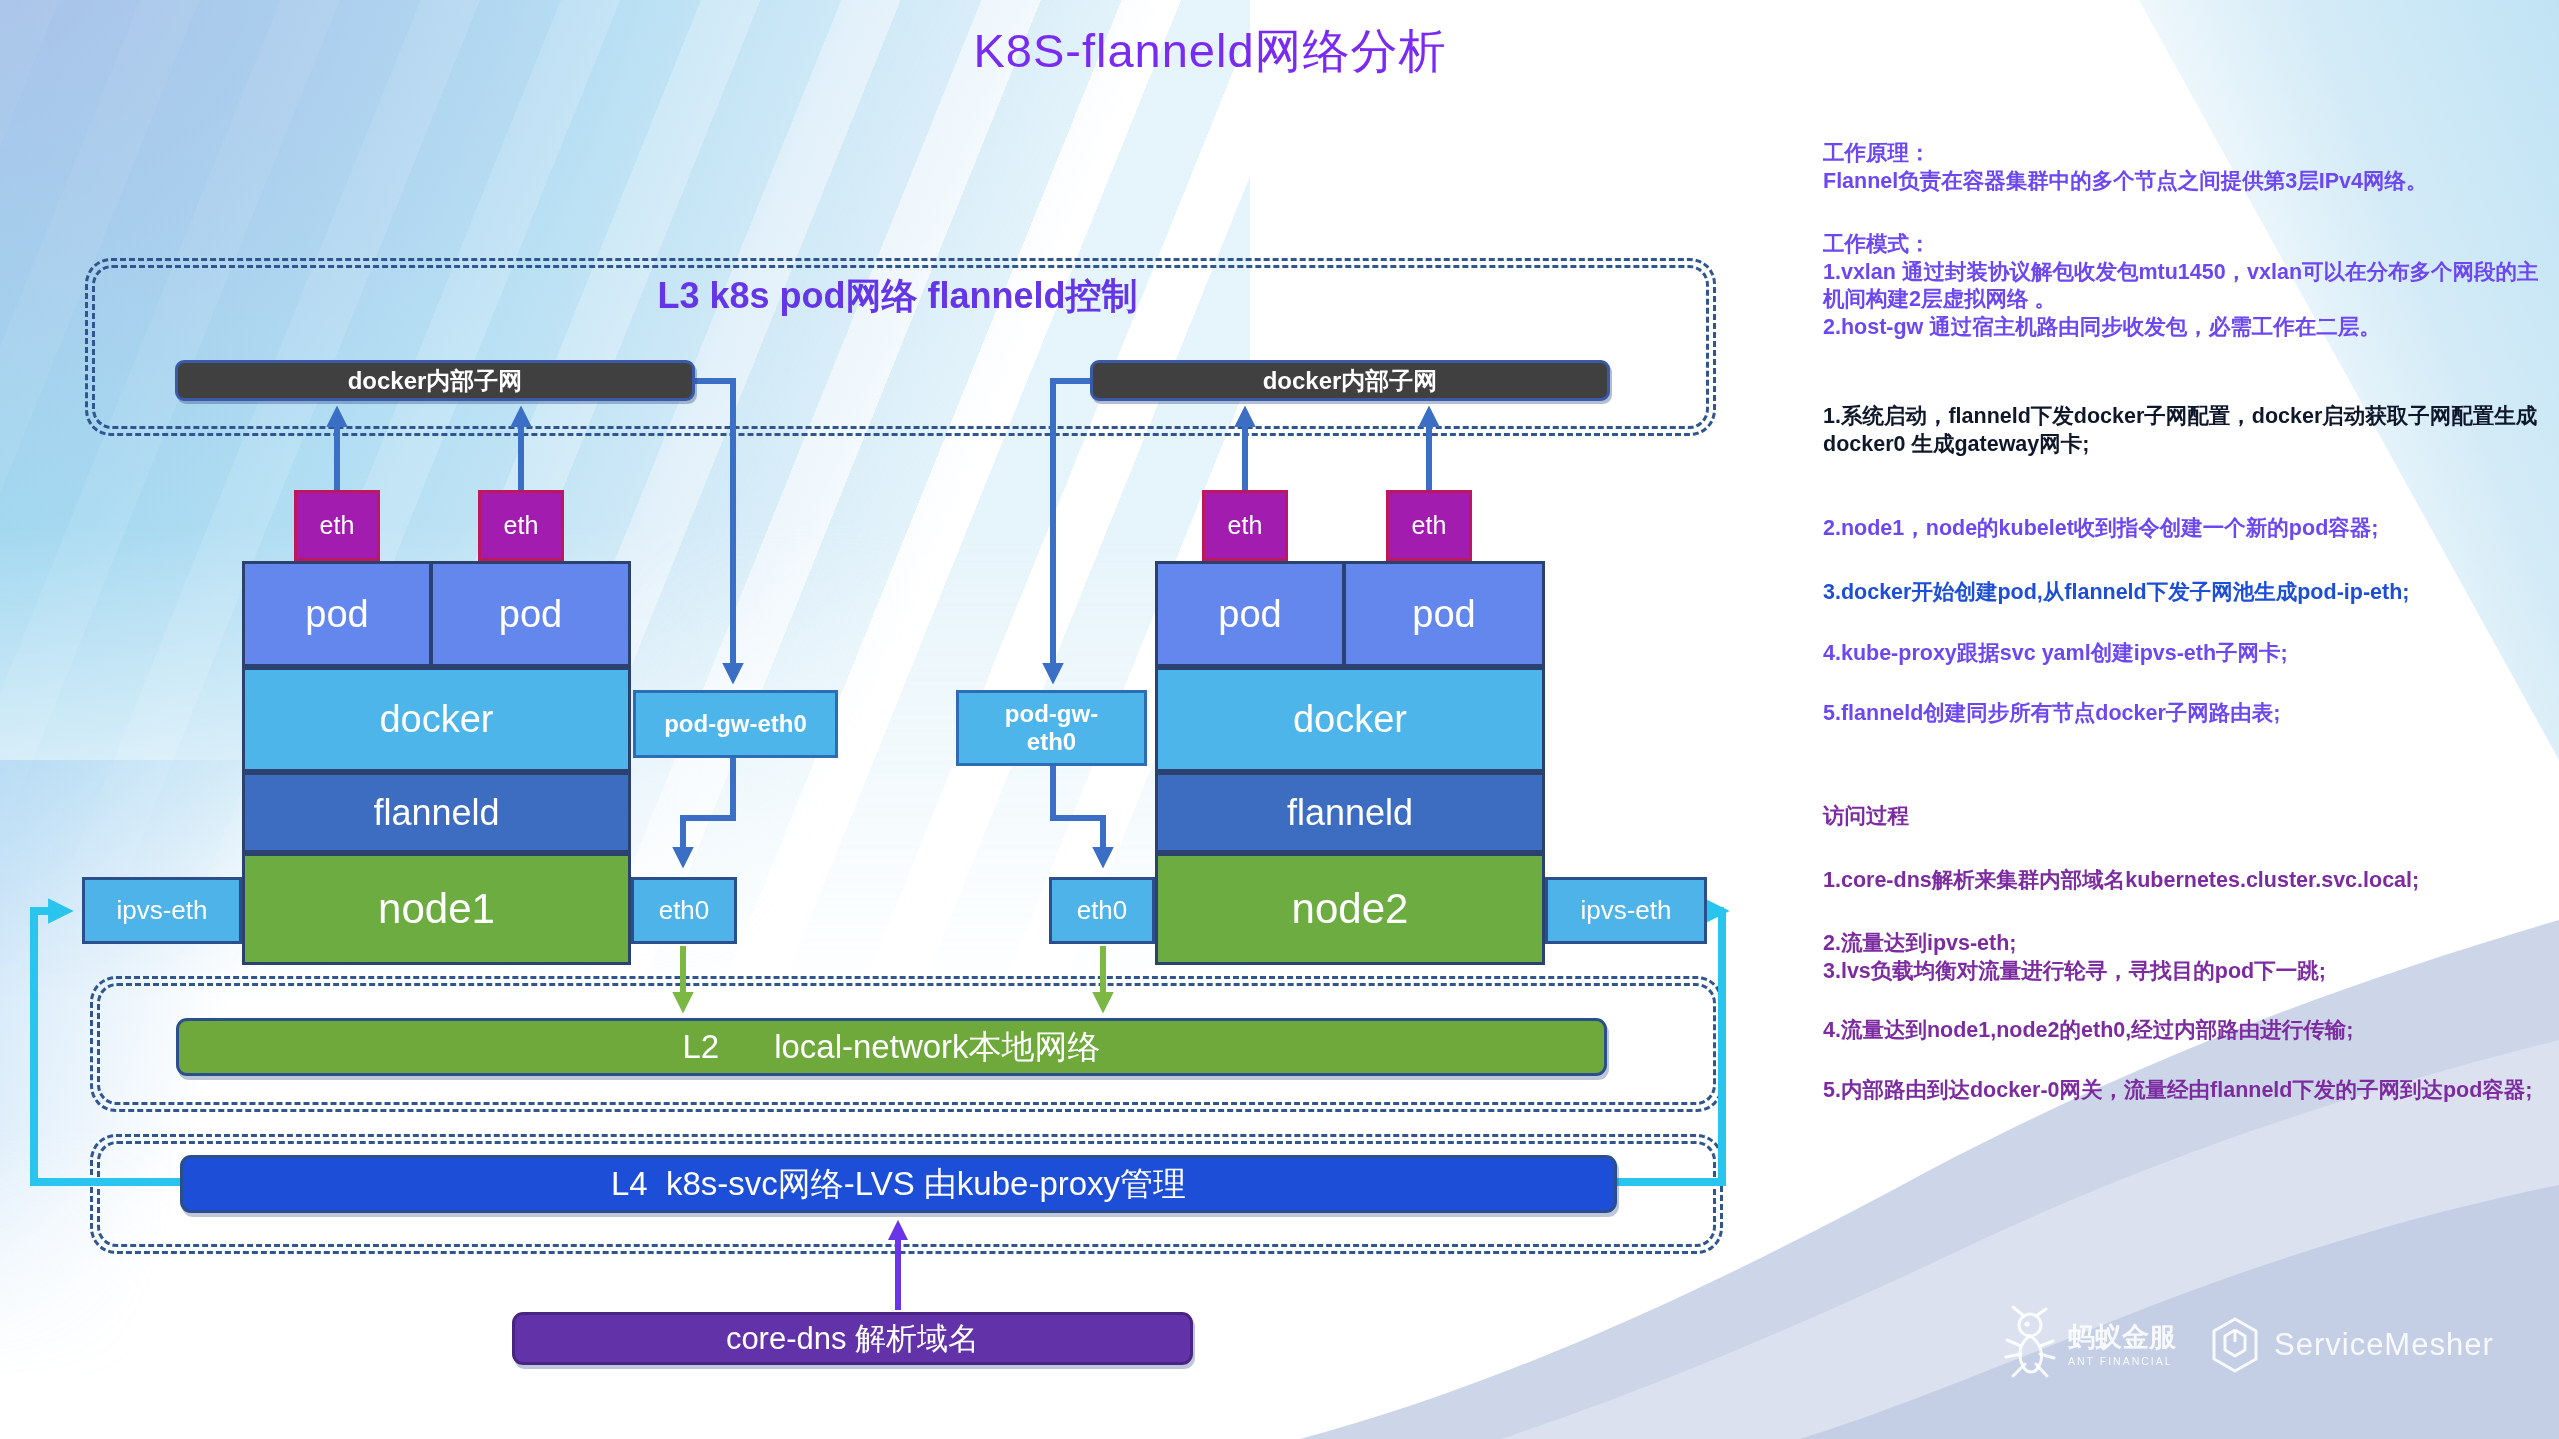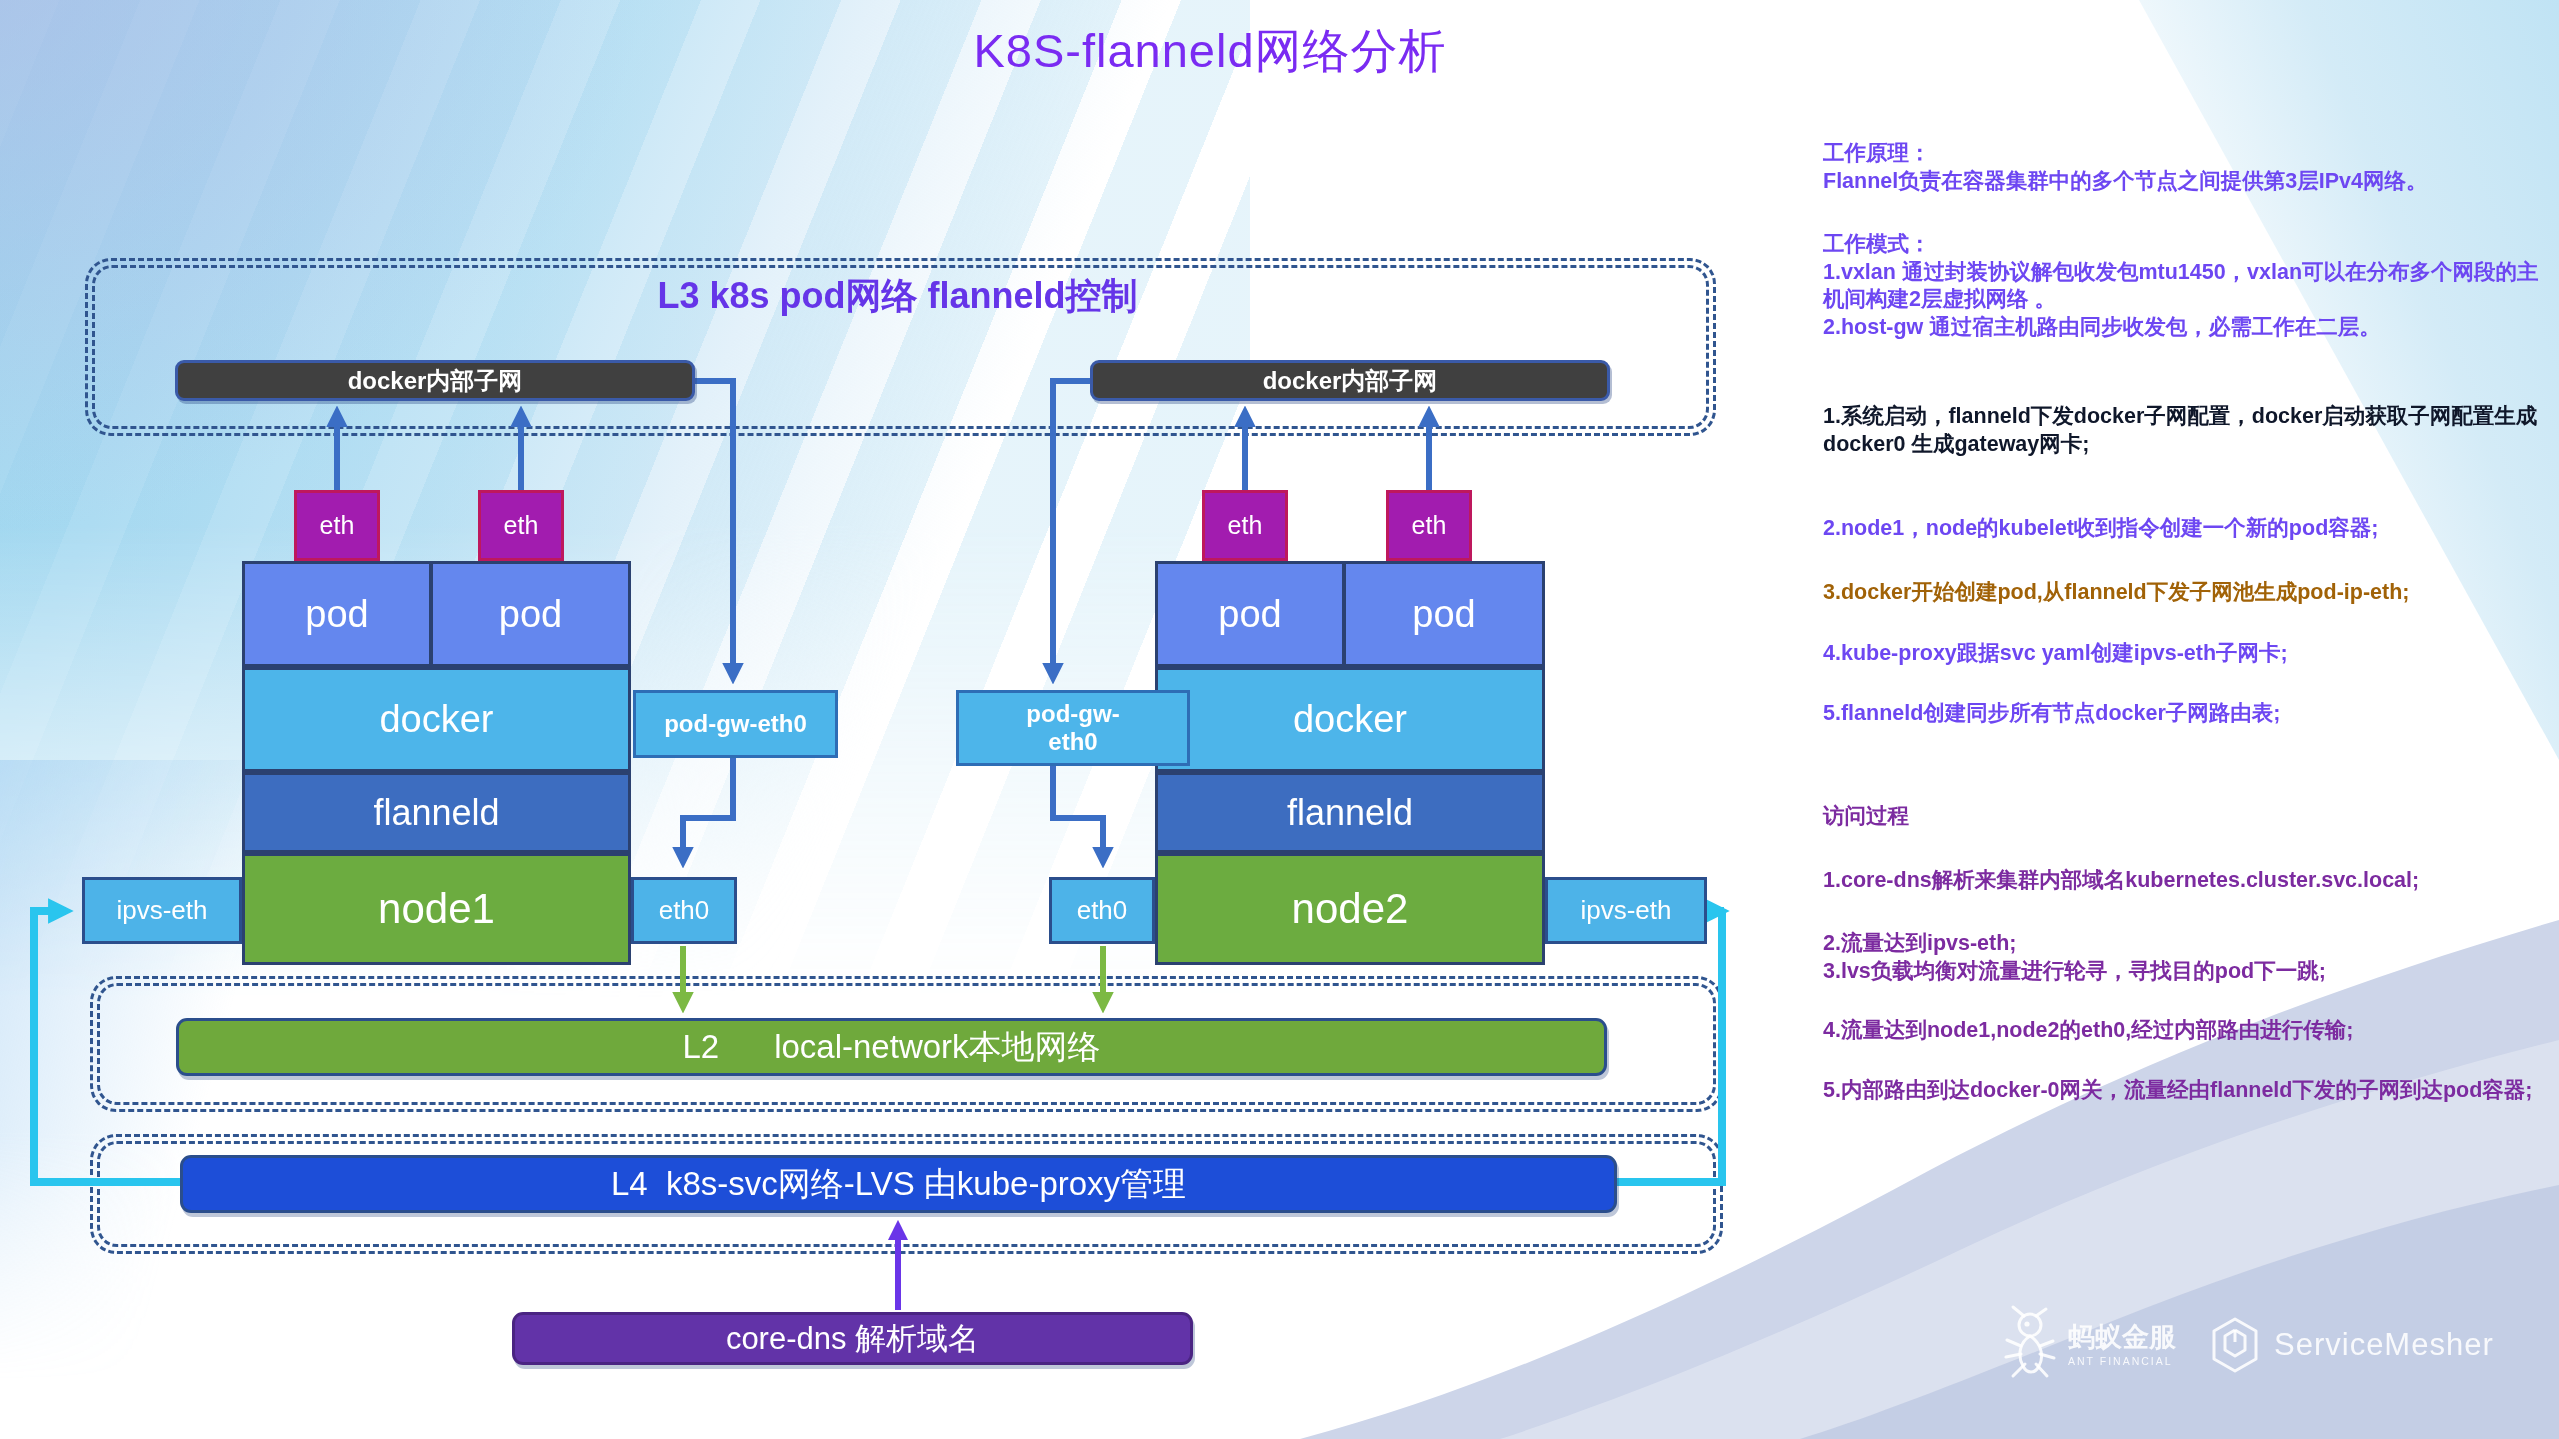--- a/index.html
+++ b/index.html
@@ -101,21 +101,21 @@
 
   <div class="box eth" style="left:1202px;top:490px;width:86px;height:71px;">eth</div>
   <div class="box eth" style="left:1386px;top:490px;width:86px;height:71px;">eth</div>
   <div class="box pod" style="left:1155px;top:561px;width:190px;height:106px;">pod</div>
   <div class="box pod" style="left:1343px;top:561px;width:202px;height:106px;">pod</div>
   <div class="box dockerL" style="left:1155px;top:667px;width:390px;height:105px;">docker</div>
   <div class="box flannelL" style="left:1155px;top:772px;width:390px;height:81px;">flanneld</div>
   <div class="box nodeL" style="left:1155px;top:853px;width:390px;height:112px;">node2</div>
   <div class="box nic" style="left:1049px;top:877px;width:106px;height:67px;">eth0</div>
   <div class="box nic" style="left:1545px;top:877px;width:162px;height:67px;">ipvs-eth</div>
-  <div class="box nicb" style="left:956px;top:690px;width:234px;height:76px;">pod-gw-
+  <div class="box nicb" style="left:956px;top:690px;width:191px;height:76px;">pod-gw-
 eth0</div>
 
   <div class="dashed-box" style="left:90px;top:976px;width:1627px;height:130px;"></div>
   <div class="bar bar-green" style="left:176px;top:1018px;width:1431px;height:58px;">L2      local-network本地网络</div>
 
   <div class="dashed-box" style="left:90px;top:1134px;width:1627px;height:114px;"></div>
   <div class="bar bar-cyan" style="left:180px;top:1155px;width:1437px;height:58px;">L4  k8s-svc网络-LVS 由kube-proxy管理</div>
 
   <div class="bar bar-purple" style="left:512px;top:1312px;width:681px;height:53px;">core-dns 解析域名</div>
 
@@ -161,21 +161,21 @@
   </svg>
 
   <div class="rpanel">
     <p style="color:#6d47f2;margin-bottom:36px">工作原理：
 Flannel负责在容器集群中的多个节点之间提供第3层IPv4网络。</p>
     <p style="color:#6d47f2;margin-bottom:62px">工作模式：
 1.vxlan 通过封装协议解包收发包mtu1450，vxlan可以在分布多个网段的主机间构建2层虚拟网络 。
 2.host-gw 通过宿主机路由同步收发包，必需工作在二层。</p>
     <p style="color:#0f172a;margin-bottom:57px">1.系统启动，flanneld下发docker子网配置，docker启动获取子网配置生成docker0 生成gateway网卡;</p>
     <p style="color:#6d47f2;margin-bottom:36px">2.node1，node的kubelet收到指令创建一个新的pod容器;</p>
-    <p style="color:#a16207;margin-bottom:34px">3.docker开始创建pod,从flanneld下发子网池生成pod-ip-eth;</p>
+    <p style="color:#1d4ed8;margin-bottom:34px">3.docker开始创建pod,从flanneld下发子网池生成pod-ip-eth;</p>
     <p style="color:#6d47f2;margin-bottom:32px">4.kube-proxy跟据svc yaml创建ipvs-eth子网卡;</p>
     <p style="color:#6d47f2;margin-bottom:76px">5.flanneld创建同步所有节点docker子网路由表;</p>
     <p style="color:#7c2ba0;margin-bottom:36px">访问过程</p>
     <p style="color:#7c2ba0;margin-bottom:36px">1.core-dns解析来集群内部域名kubernetes.cluster.svc.local;</p>
     <p style="color:#7c2ba0;margin-bottom:32px">2.流量达到ipvs-eth;
 3.lvs负载均衡对流量进行轮寻，寻找目的pod下一跳;</p>
     <p style="color:#7c2ba0;margin-bottom:32px">4.流量达到node1,node2的eth0,经过内部路由进行传输;</p>
     <p style="color:#7c2ba0;margin-bottom:0">5.内部路由到达docker-0网关，流量经由flanneld下发的子网到达pod容器;</p>
   </div>
 

